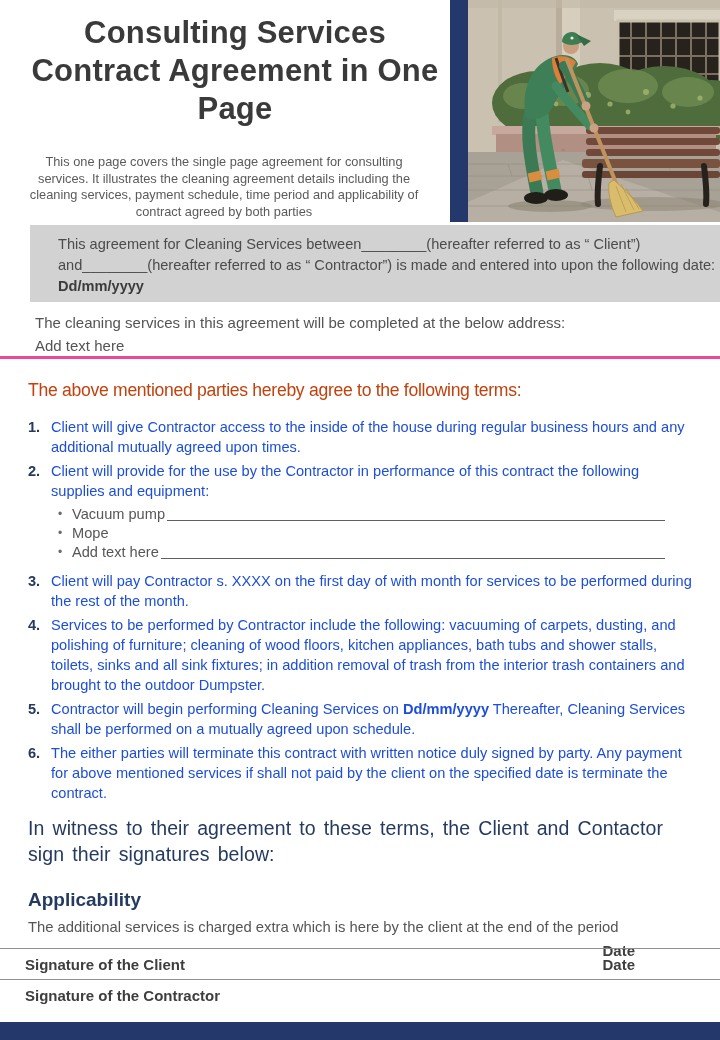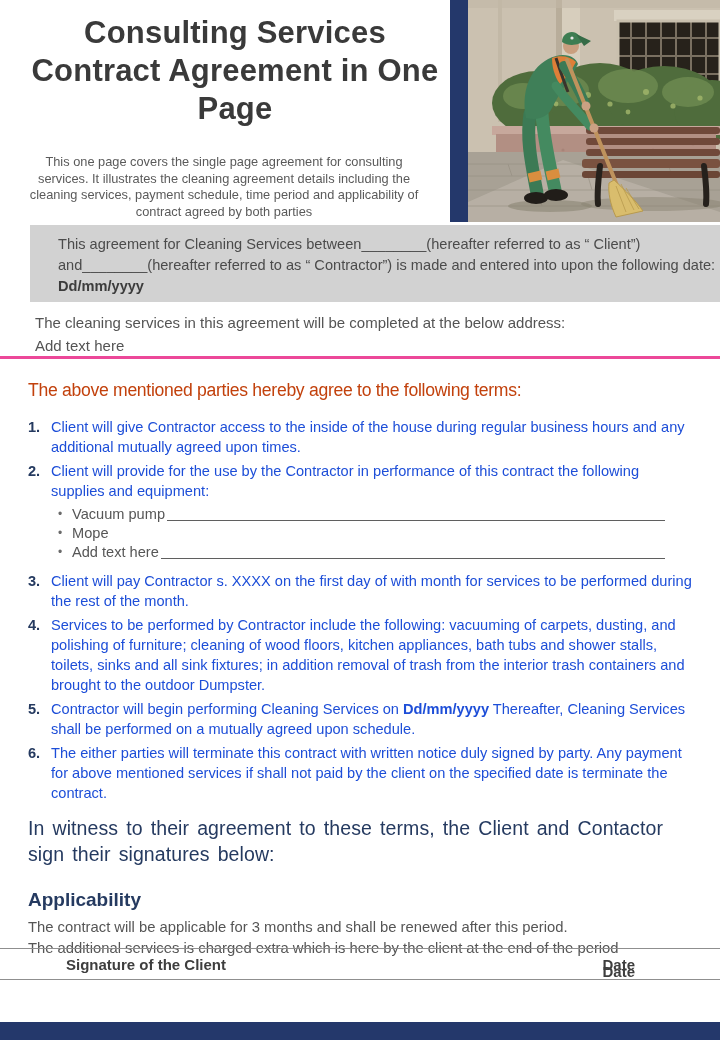--- a/index.html
+++ b/index.html
@@ -59,22 +59,22 @@
   .app-text{margin-top:6px;font-size:14.8px;line-height:21px;color:#555555;}
   .date-top{
     margin-top:4px;text-align:right;padding-right:57px;
     font-size:15px;font-weight:700;color:#3e3e3e;
   }
   
   .sig-area{position:absolute;left:0;top:948px;width:720px;}
   .sig-line{border-top:1px solid #8f8f8f;height:0;}
   .sig-row{
     display:flex;justify-content:space-between;align-items:center;
-    padding:6px 85px 6px 32px;height:18px;
-    font-size:15px;font-weight:700;color:#3e3e3e;margin-left:34px;
+    padding:6px 85px 6px 25px;height:18px;
+    font-size:15px;font-weight:700;color:#3e3e3e;
   }
   .bottom-bar{position:absolute;left:0;top:1022px;width:720px;height:18px;background:#24386b;}
 </style>
 </head>
 <body>
 
 <div class="header">
   <h1 class="title">Consulting Services Contract Agreement in One Page</h1>
   <div class="subtitle">This one page covers the single page agreement for consulting services. It illustrates the cleaning agreement details including the cleaning services, payment schedule, time period and applicability of contract agreed by both parties</div>
 </div>
@@ -250,28 +250,30 @@
 
   <div class="term">
     <span class="num">6.</span>
     <span class="txt">The either parties will terminate this contract with written notice duly signed by party. Any payment for above mentioned services if shall not paid by the client on the specified date is terminate the contract.</span>
   </div>
 
   <div class="witness-heading">In witness to their agreement to these terms, the Client and Contactor sign their signatures below:</div>
 
   <div class="app-heading">Applicability</div>
   <div class="app-text">
-    <div>The contract will be applicable for 3 months and shall be renewed after this period.</div>
     <div>The additional services is charged extra which is here by the client at the end of the period</div>
   </div>
   <div class="date-top">Date</div>
 </div>
 
 <div class="sig-area">
   <div class="sig-line"></div>
   <div class="sig-row">
     <span>Signature of the Client</span>
     <span>Date</span>
   </div>
   <div class="sig-line"></div>
+  <div class="sig-row">
+    <span>Signature of the Contractor</span>
+  </div>
 </div>
 
 <div class="bottom-bar"></div>
 
 </body></html>

